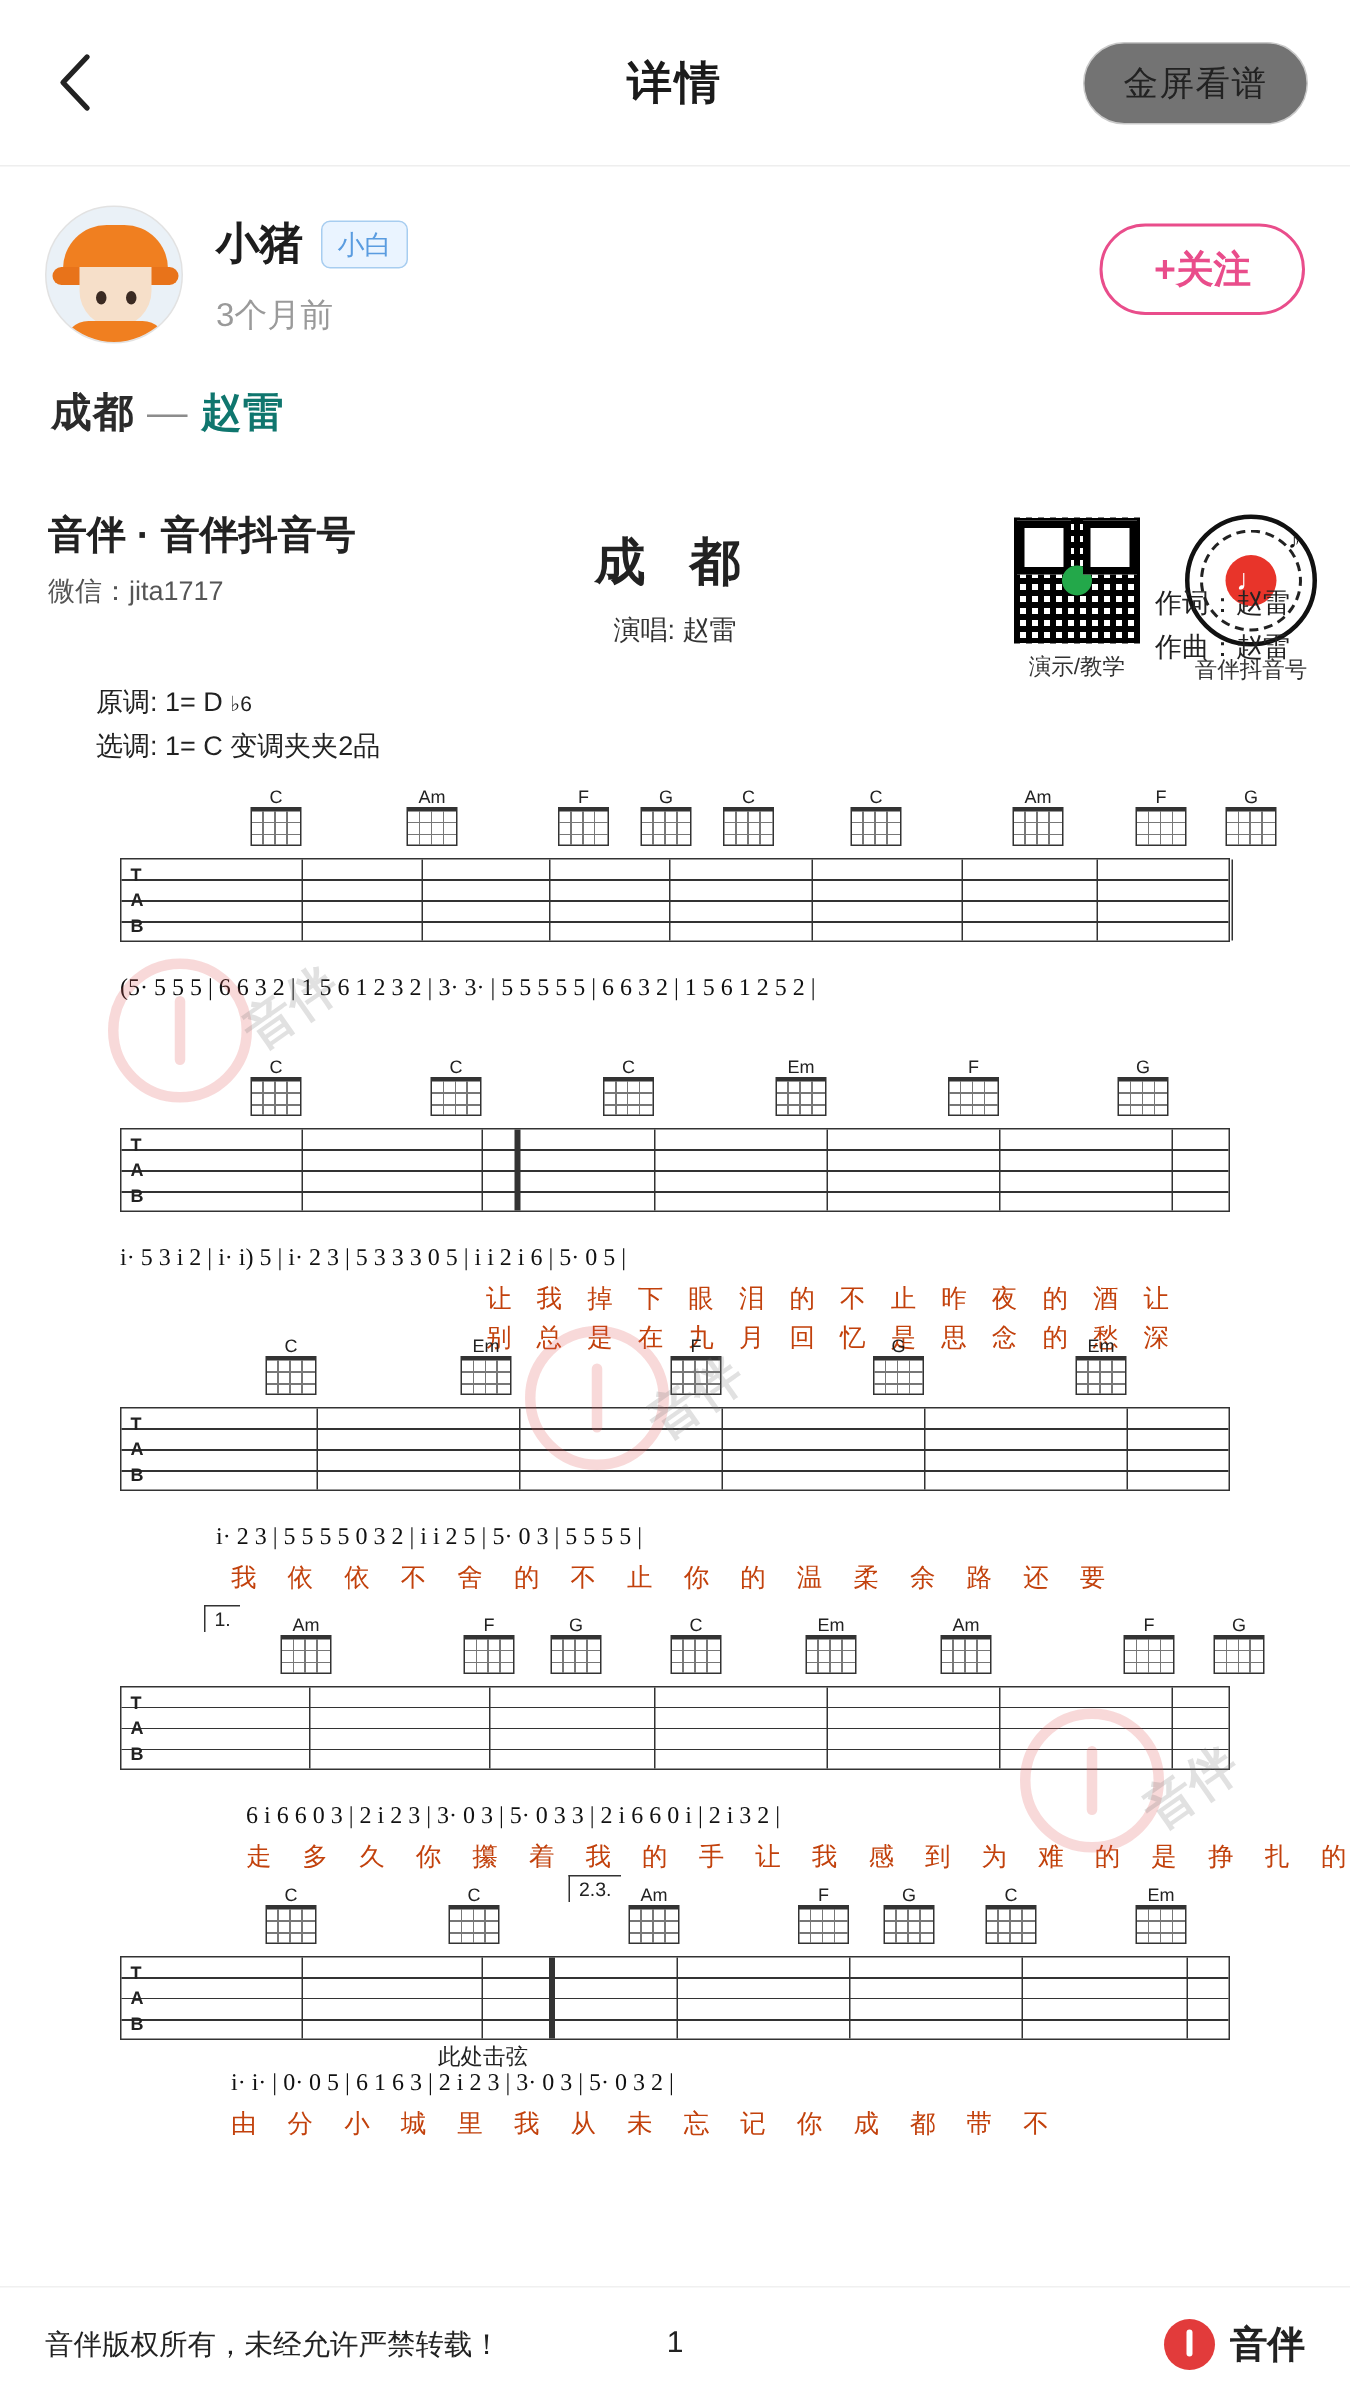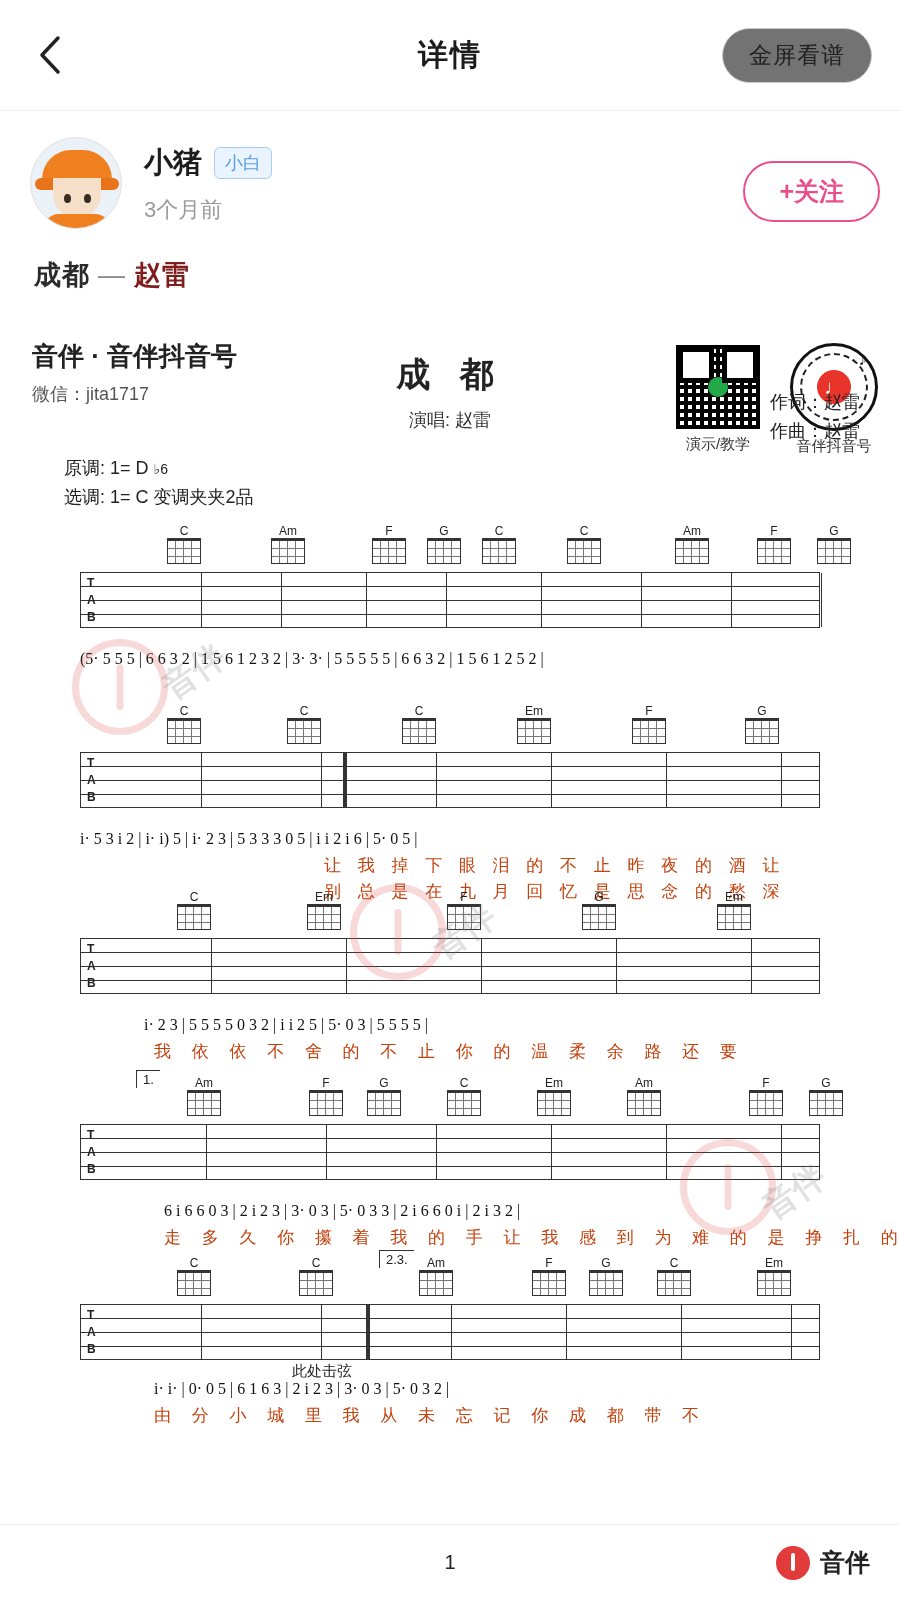--- a/index.html
+++ b/index.html
@@ -112,40 +112,39 @@
     border-radius: 6px;
     padding: 3px 10px;
   }
   .author-time {
     margin-top: 12px;
     font-size: 22px;
     color: #9a9a9a;
   }
   .follow-btn {
     position: absolute;
-    right: 20px; top: 38px;
+    right: 30px; top: 38px;
     border: 2px solid #e94d8b;
     color: #e94d8b;
     border-radius: 34px;
     font-size: 25px;
     font-weight: 700;
     padding: 12px 34px;
     background: #fff;
     cursor: pointer;
-    margin-top: 12px;
   }
   .song-line {
     padding: 28px 34px 0 34px;
     font-size: 27px;
     font-weight: 700;
     color: #2b2b2b;
     letter-spacing: 1px;
   }
   .song-line .dash { color: #8c8c8c; font-weight: 400; margin: 0 8px; }
-  .song-line .artist { color: #7f1d1d; margin-top: 10px; }
+  .song-line .artist { color: #0f766e; margin-top: 10px; }
 
   .divider-gap { height: 46px; }
 
   
   .sheet {
     position: relative;
     margin: 0 0 0 0;
     padding: 0 24px;
     height: 1190px;
     overflow: hidden;
@@ -621,18 +620,19 @@
   <div class="wm" style="left:72px; top:300px"></div>
   <div class="wm-text" style="left:160px; top:310px">音伴</div>
   <div class="wm" style="left:350px; top:545px"></div>
   <div class="wm-text" style="left:430px; top:570px">音伴</div>
   <div class="wm" style="left:680px; top:800px"></div>
   <div class="wm-text" style="left:760px; top:830px">音伴</div>
 
 </div>
 
 <div class="footer">
+  <div class="footer-note">音伴版权所有，未经允许严禁转载！</div>
   <div class="page-num">1</div>
   <div class="footer-brand">
     <div class="mark"></div>
     <div class="btxt">音伴</div>
   </div>
 </div>
 
 </body></html>

